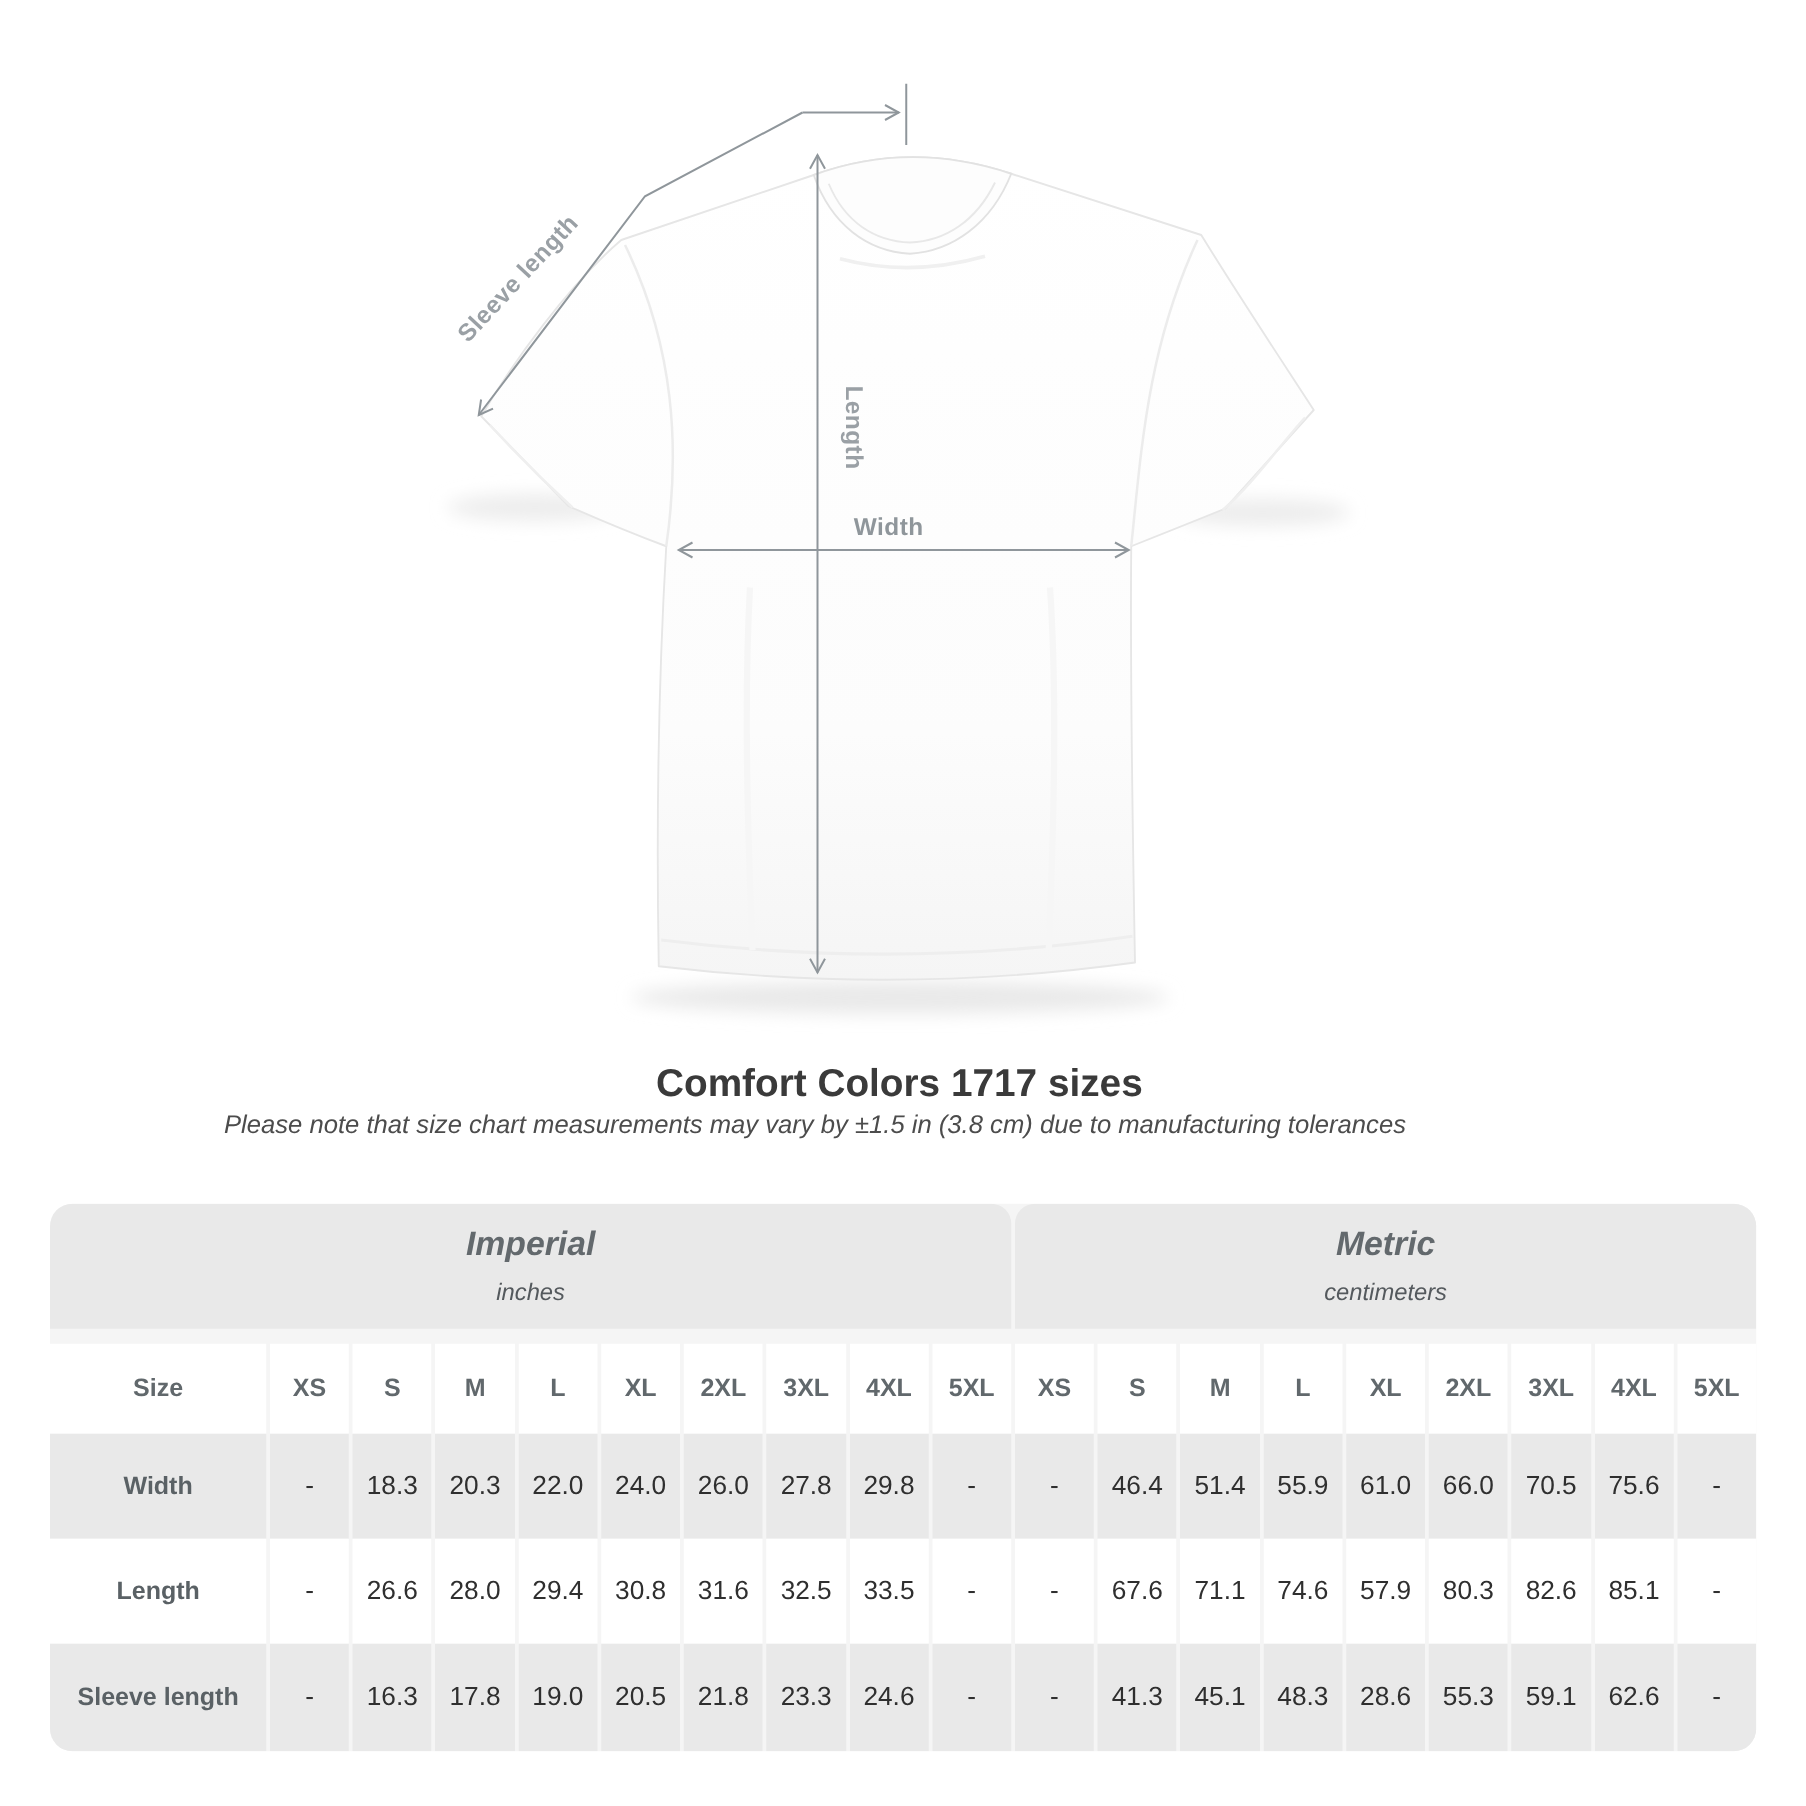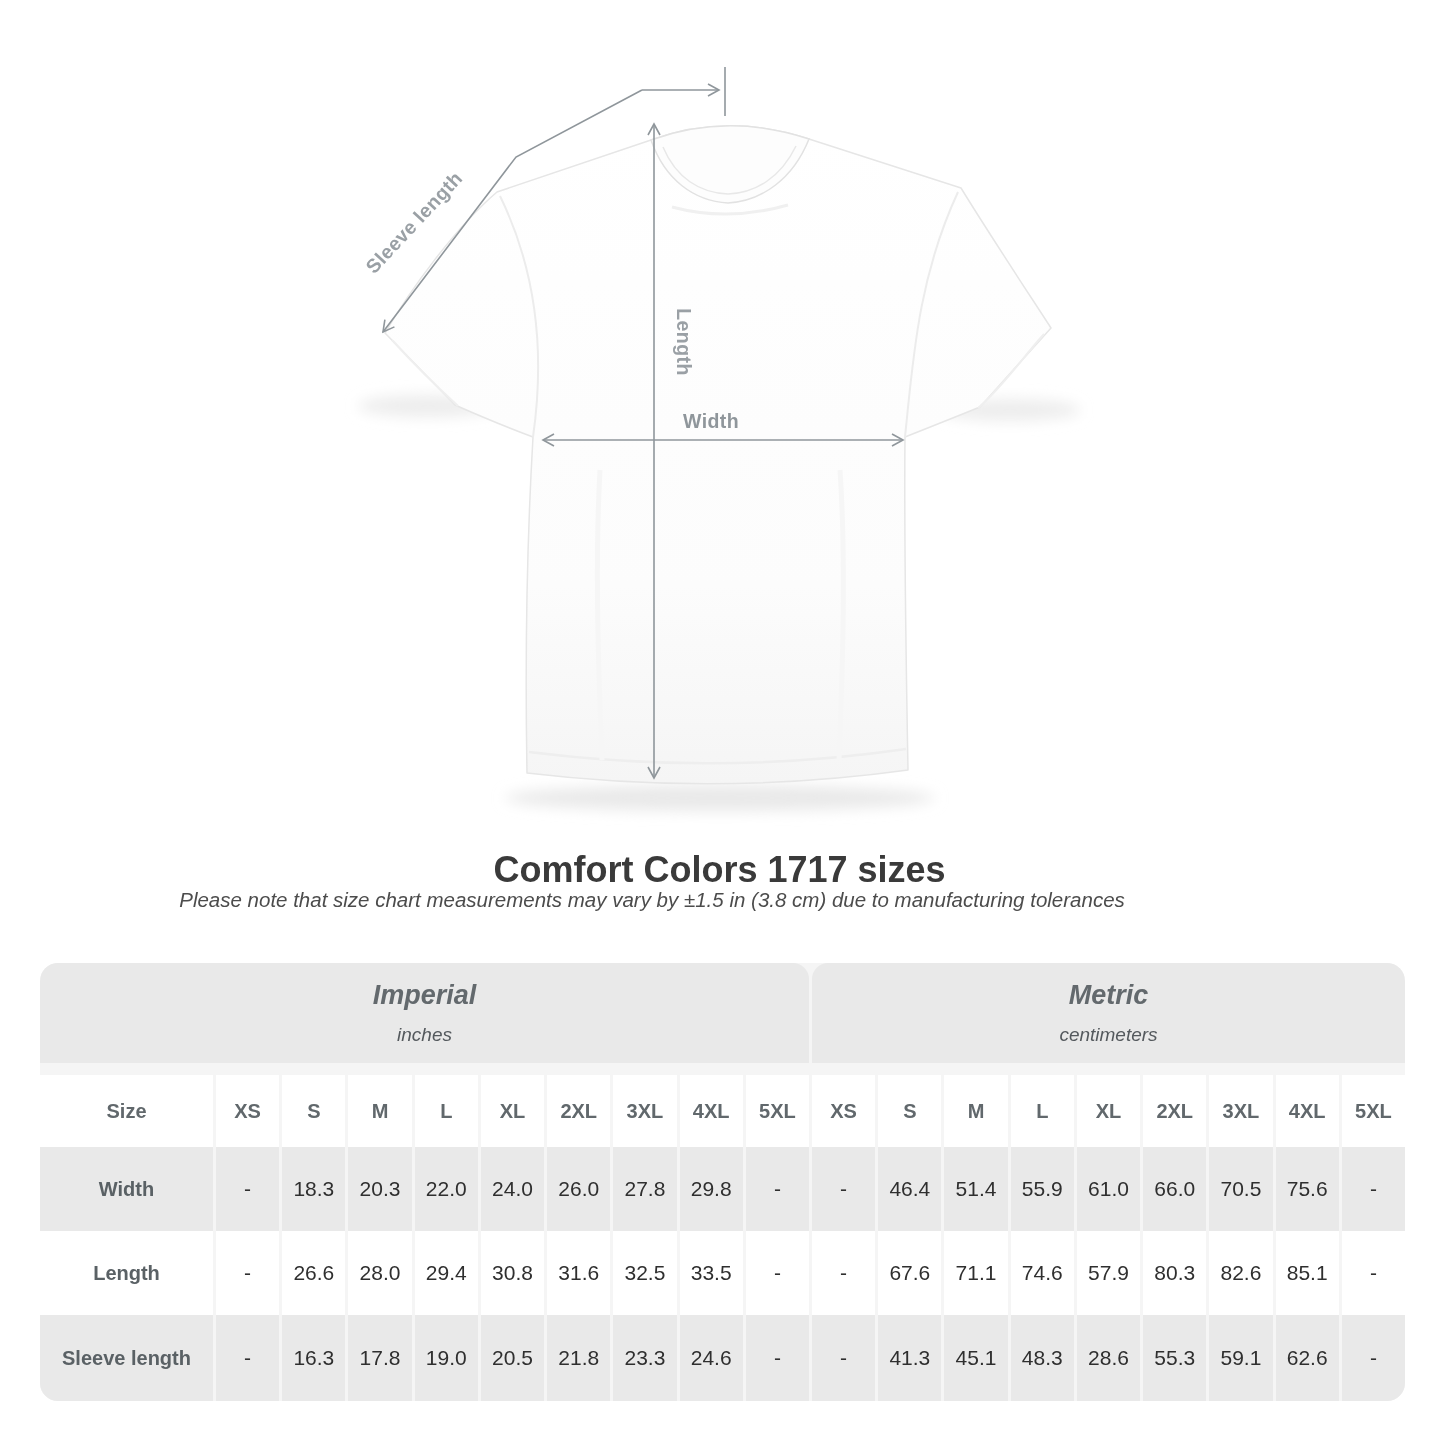--- a/index.html
+++ b/index.html
@@ -5,21 +5,21 @@
   html,body{margin:0;padding:0;}
   body{
     width:1445px;height:1445px;position:relative;overflow:hidden;
     background:#ffffff;
     font-family:"Liberation Sans", sans-serif;
   }
   .diagram{position:absolute;top:0;left:0;}
   svg text{font-family:"Liberation Sans", sans-serif;font-weight:bold;letter-spacing:.4px;}
   .page-title{
     position:absolute;top:849px;left:0;width:1439px;text-align:center;
-    font-size:36px;font-weight:bold;color:#3a3a3a;
+    font-size:31px;font-weight:bold;color:#3a3a3a;
   }
   .tolerance-note{
     position:absolute;top:888px;left:0;width:1304px;text-align:center;
     font-size:20.5px;font-style:italic;color:#4c4c4c;
   }
   .tbl{
     position:absolute;left:40px;top:963px;width:1365px;height:438px;
     display:grid;
     grid-template-columns:173px repeat(18, 1fr);
     grid-template-rows:100px 84px 84px 84px 86px;

